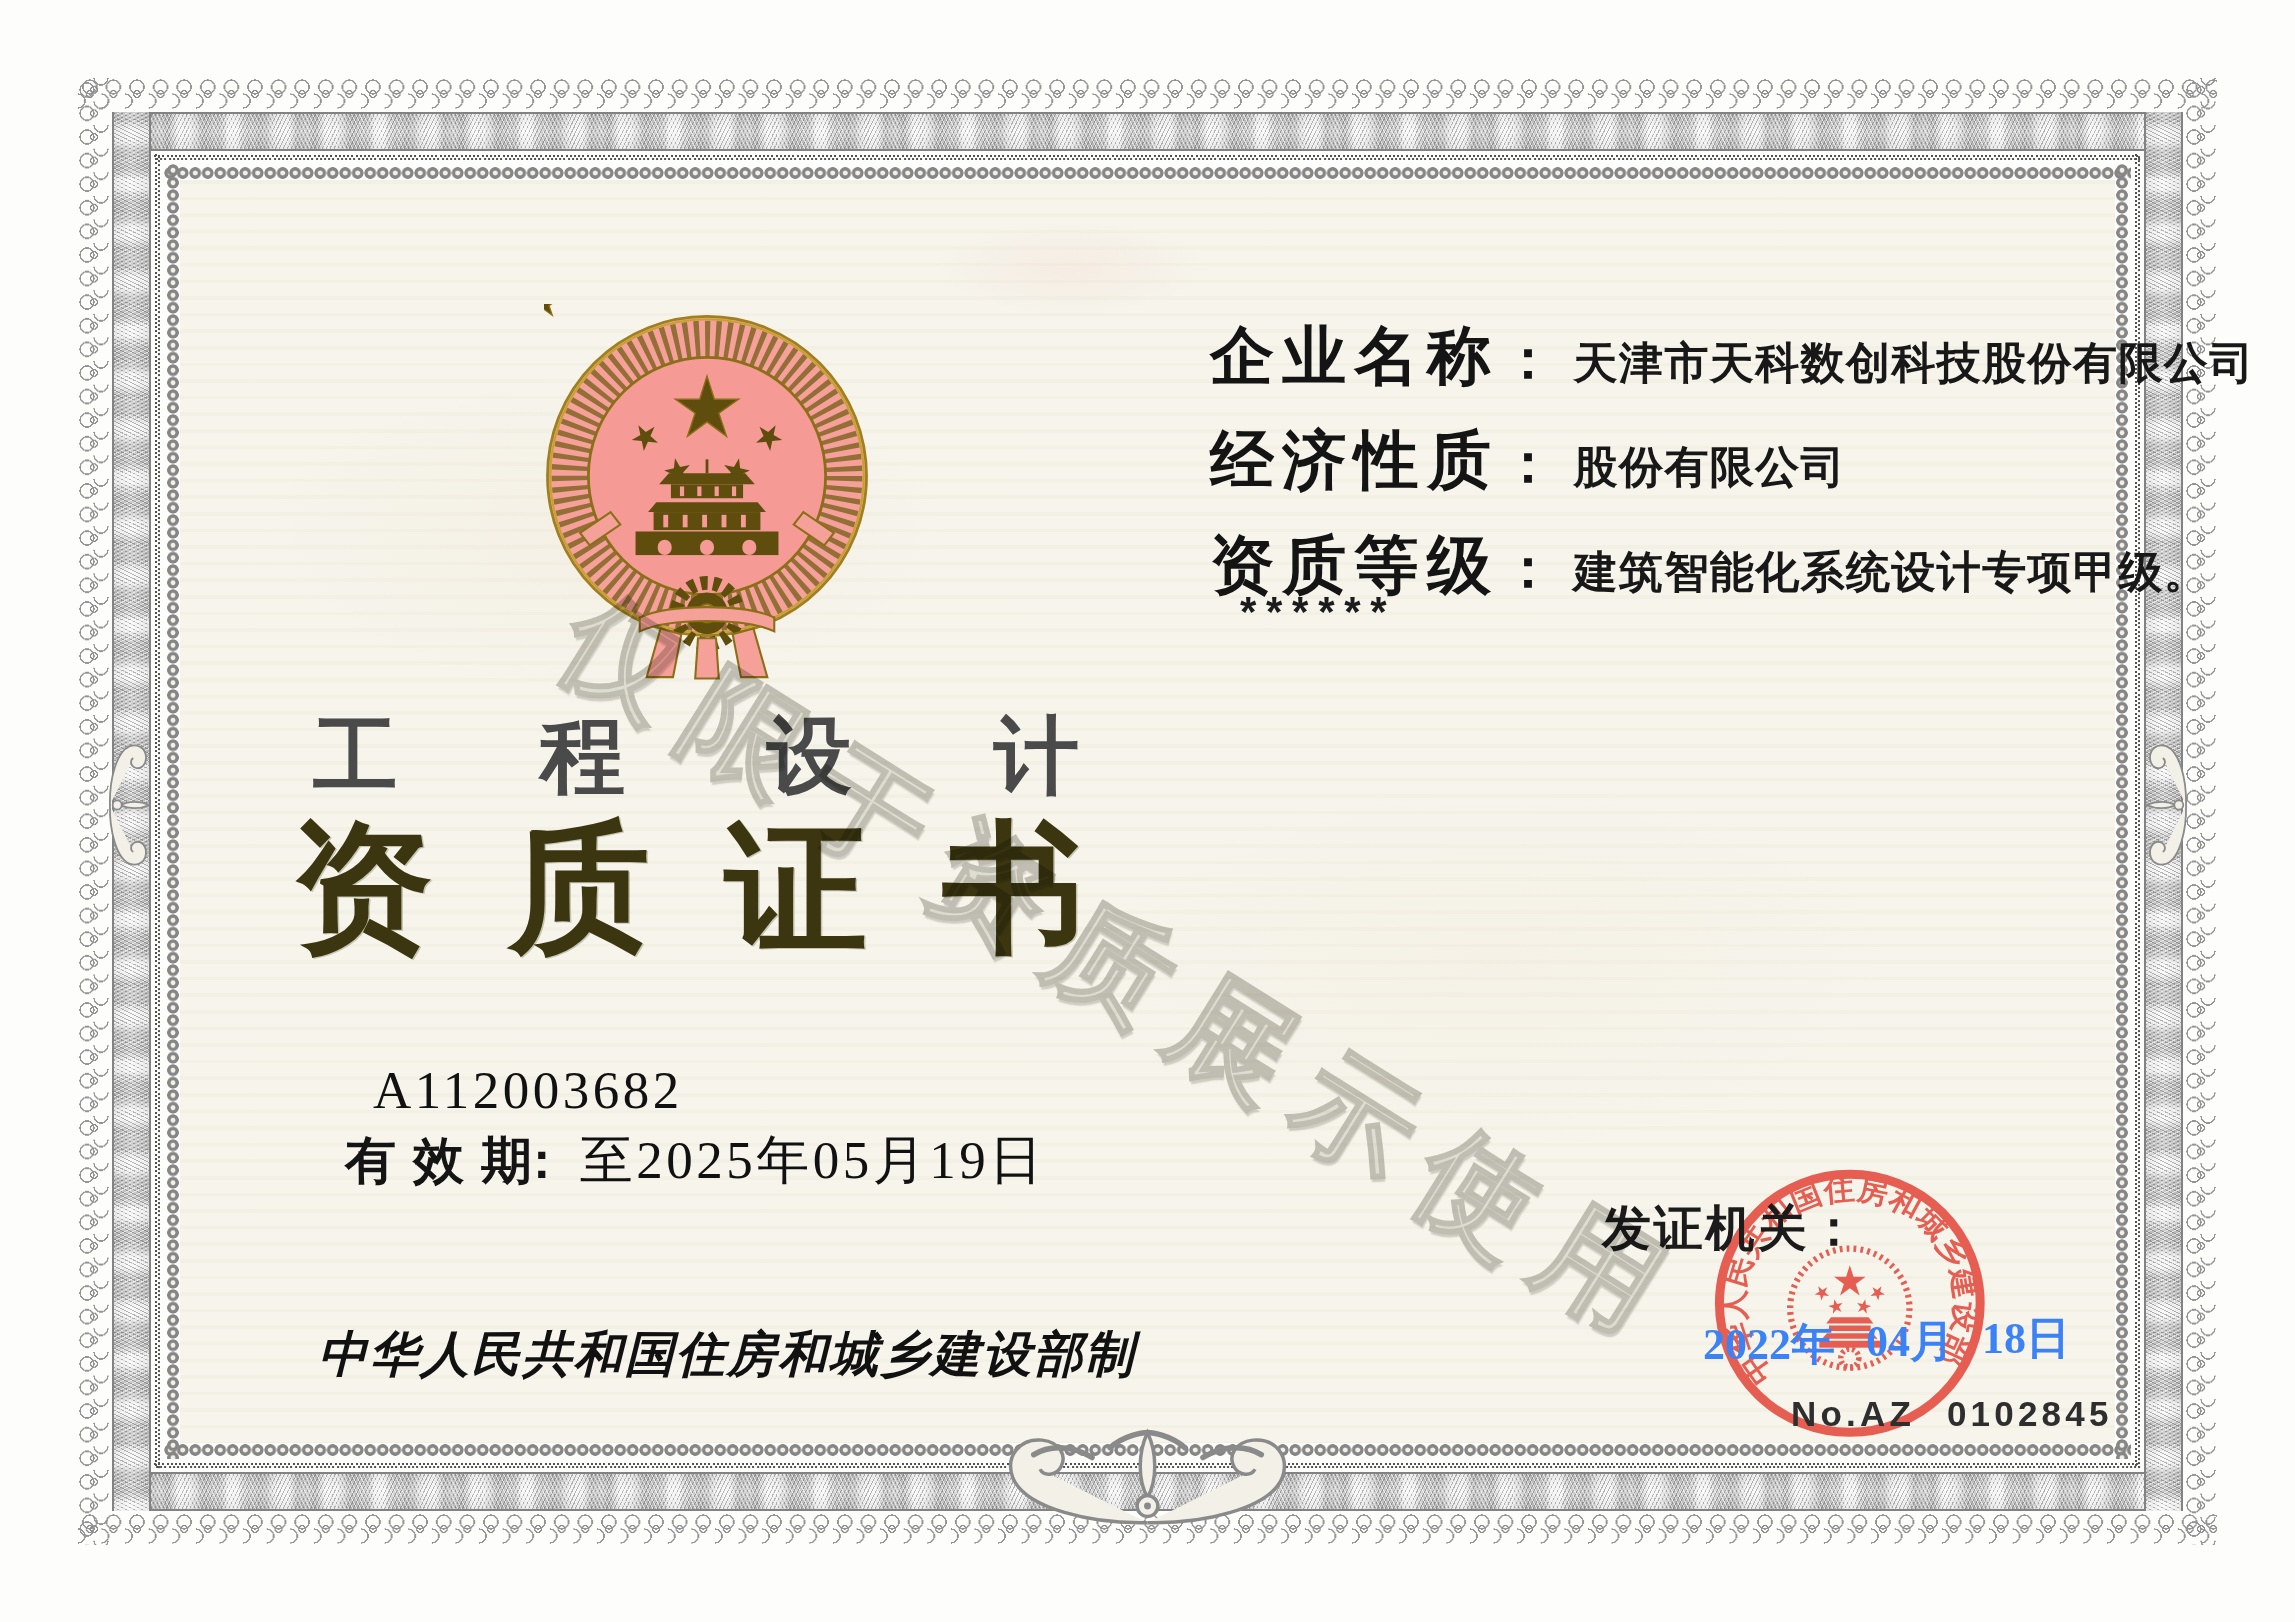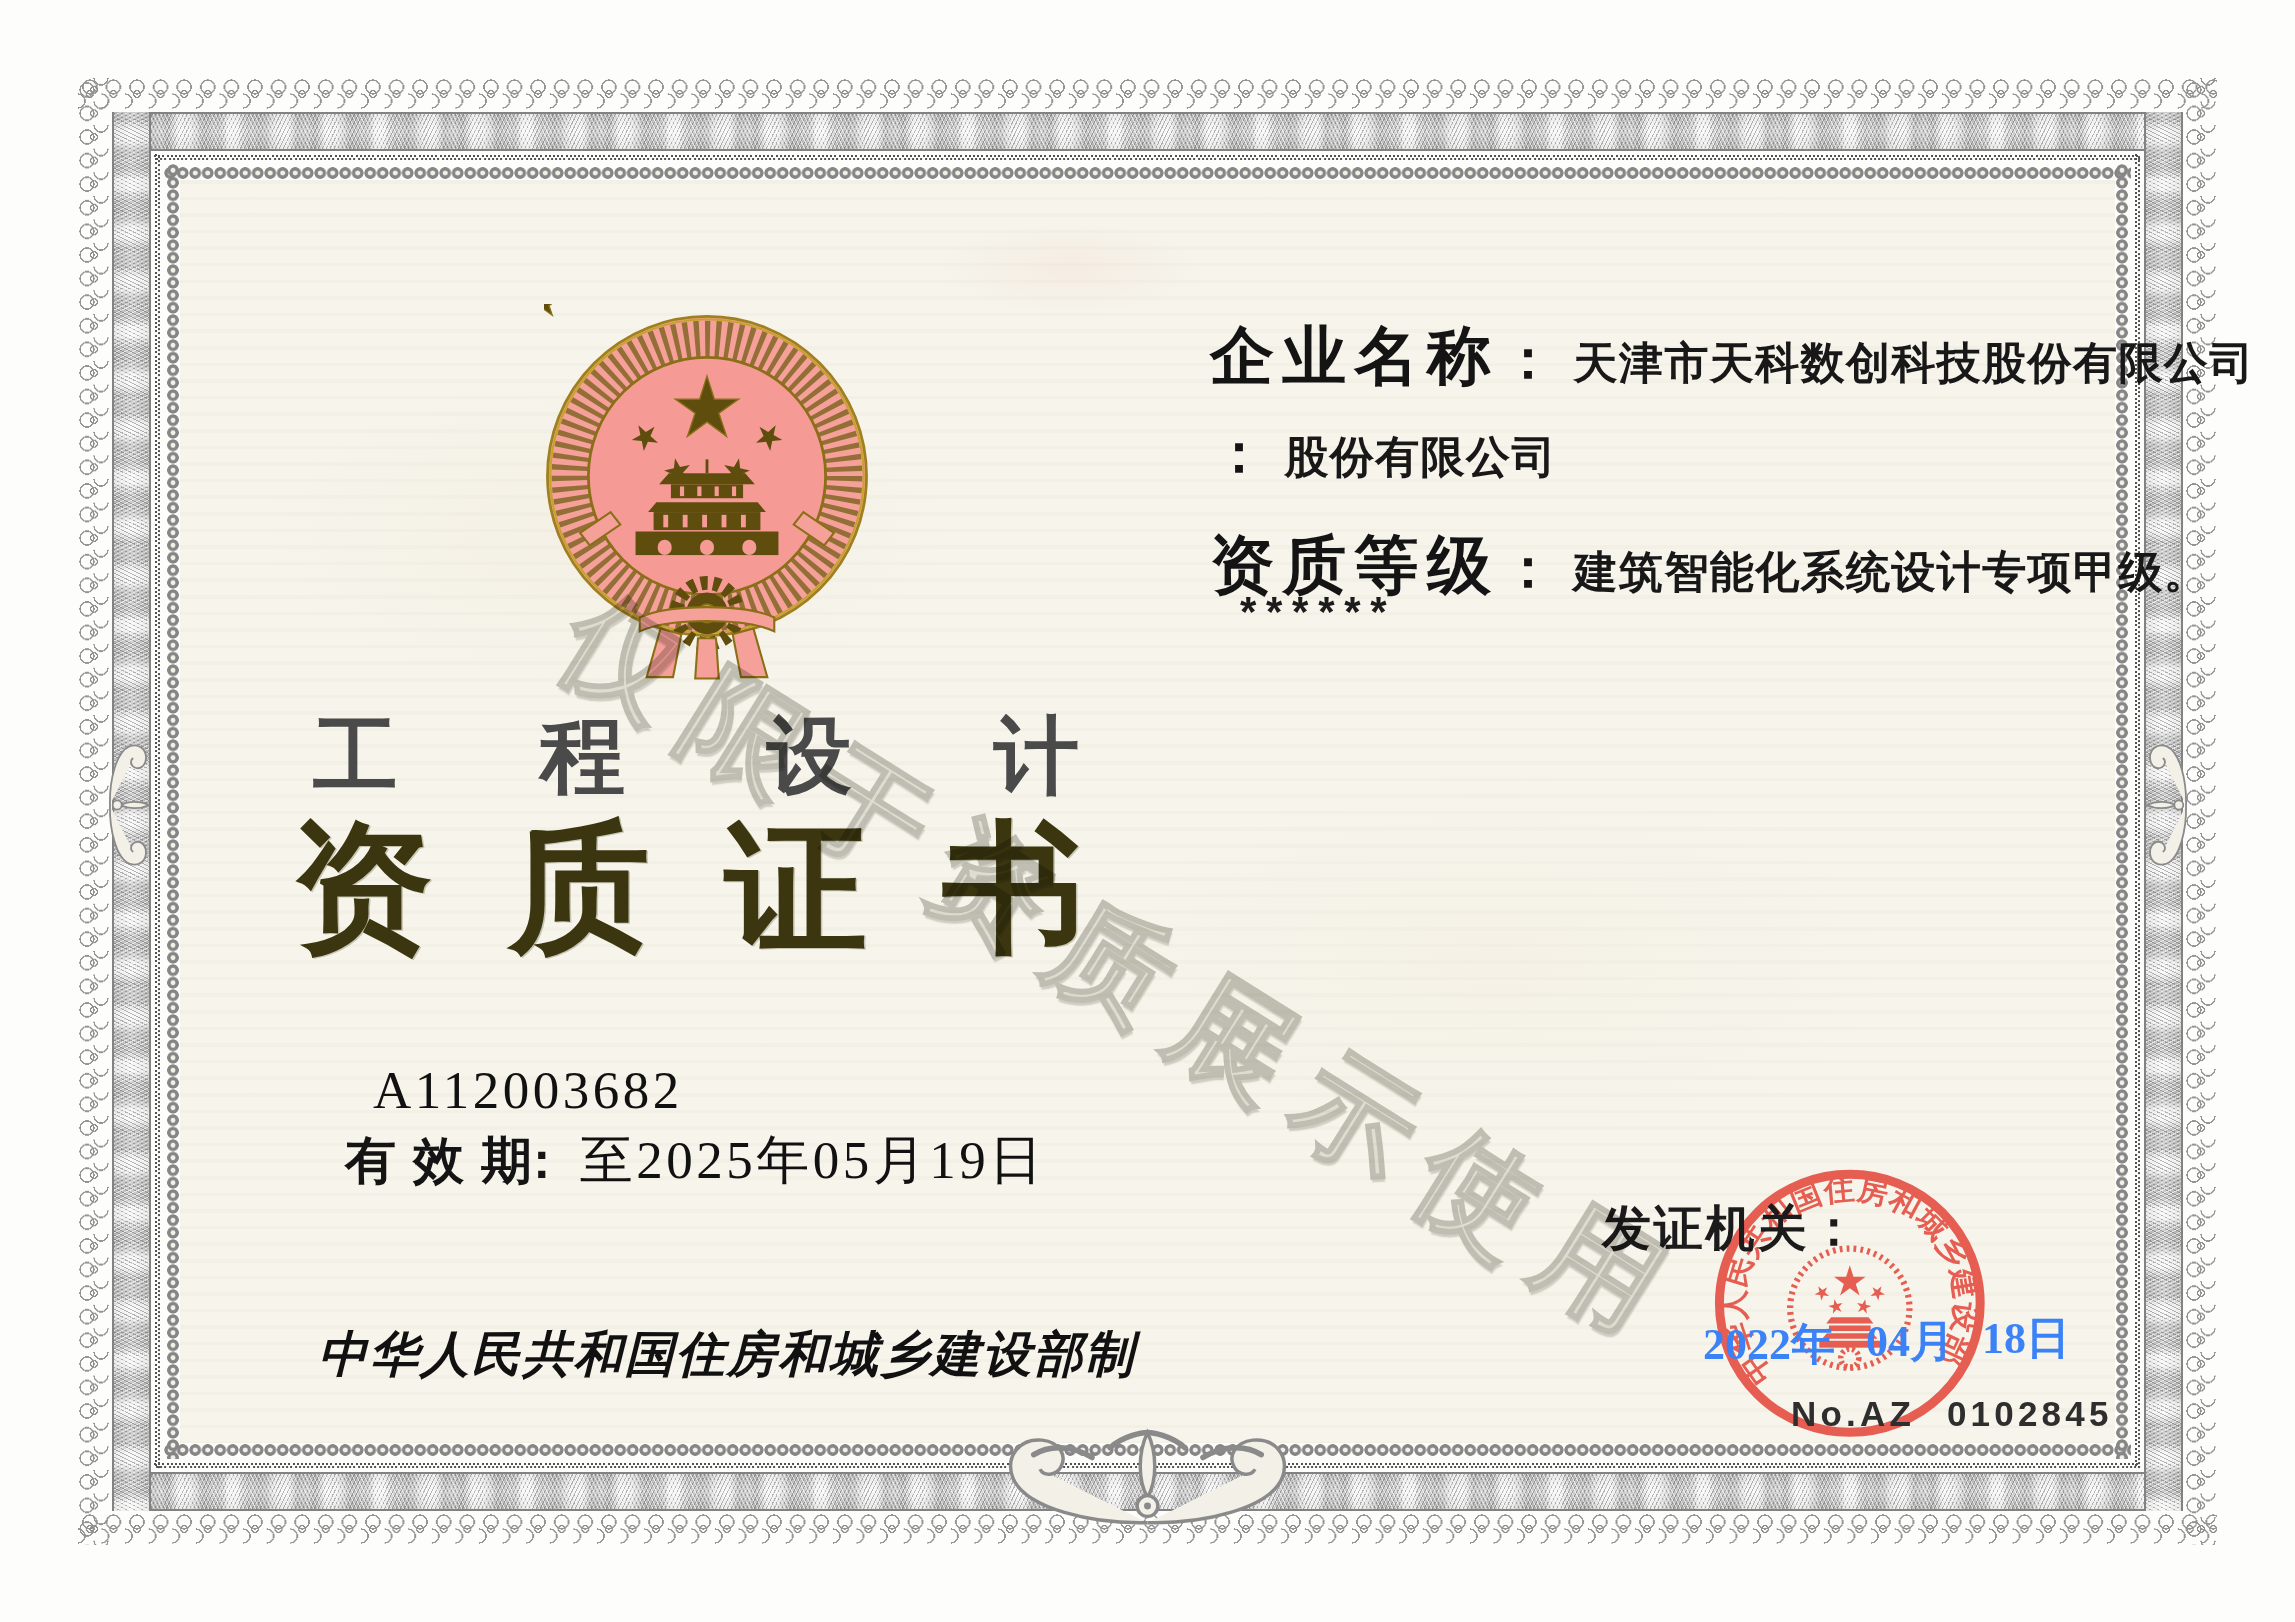--- a/index.html
+++ b/index.html
@@ -193,20 +193,21 @@
 
   <div class="abs title1">工程设计</div>
   <div class="abs title2">资质证书</div>
 
   <div class="abs rfield rf1">
     <span class="f-label">企业名称</span>
       <span class="f-colon">：</span>
       <span class="f-value">天津市天科数创科技股份有限公司</span>
   </div>
   <div class="abs rfield rf2">
+    <span class="f-label">经济性质</span>
       <span class="f-colon">：</span>
       <span class="f-value">股份有限公司</span>
   </div>
   <div class="abs rfield rf3">
     <span class="f-label">资质等级</span>
       <span class="f-colon">：</span>
       <span class="f-value">建筑智能化系统设计专项甲级。</span>
   </div>
   <div class="abs masked">******</div>
 

